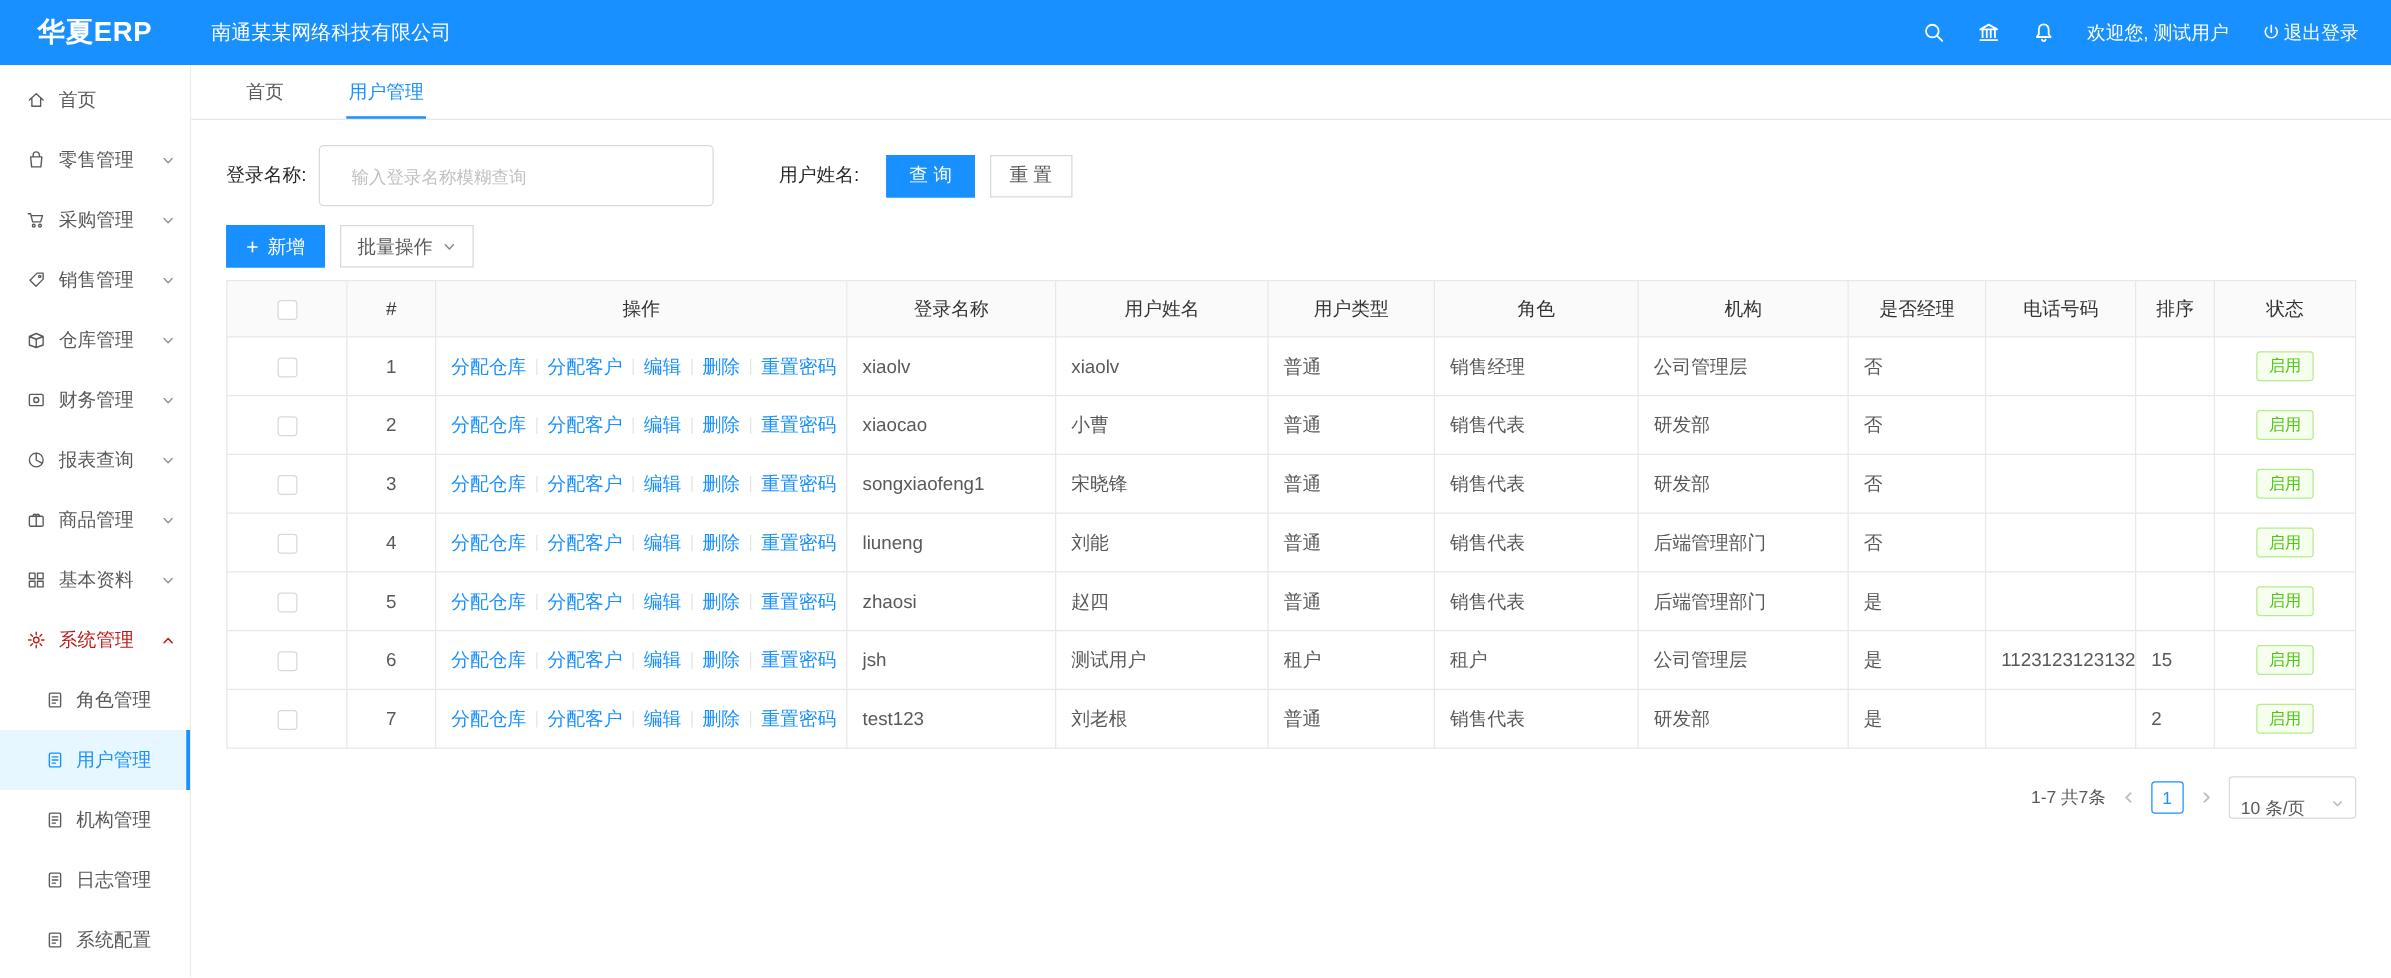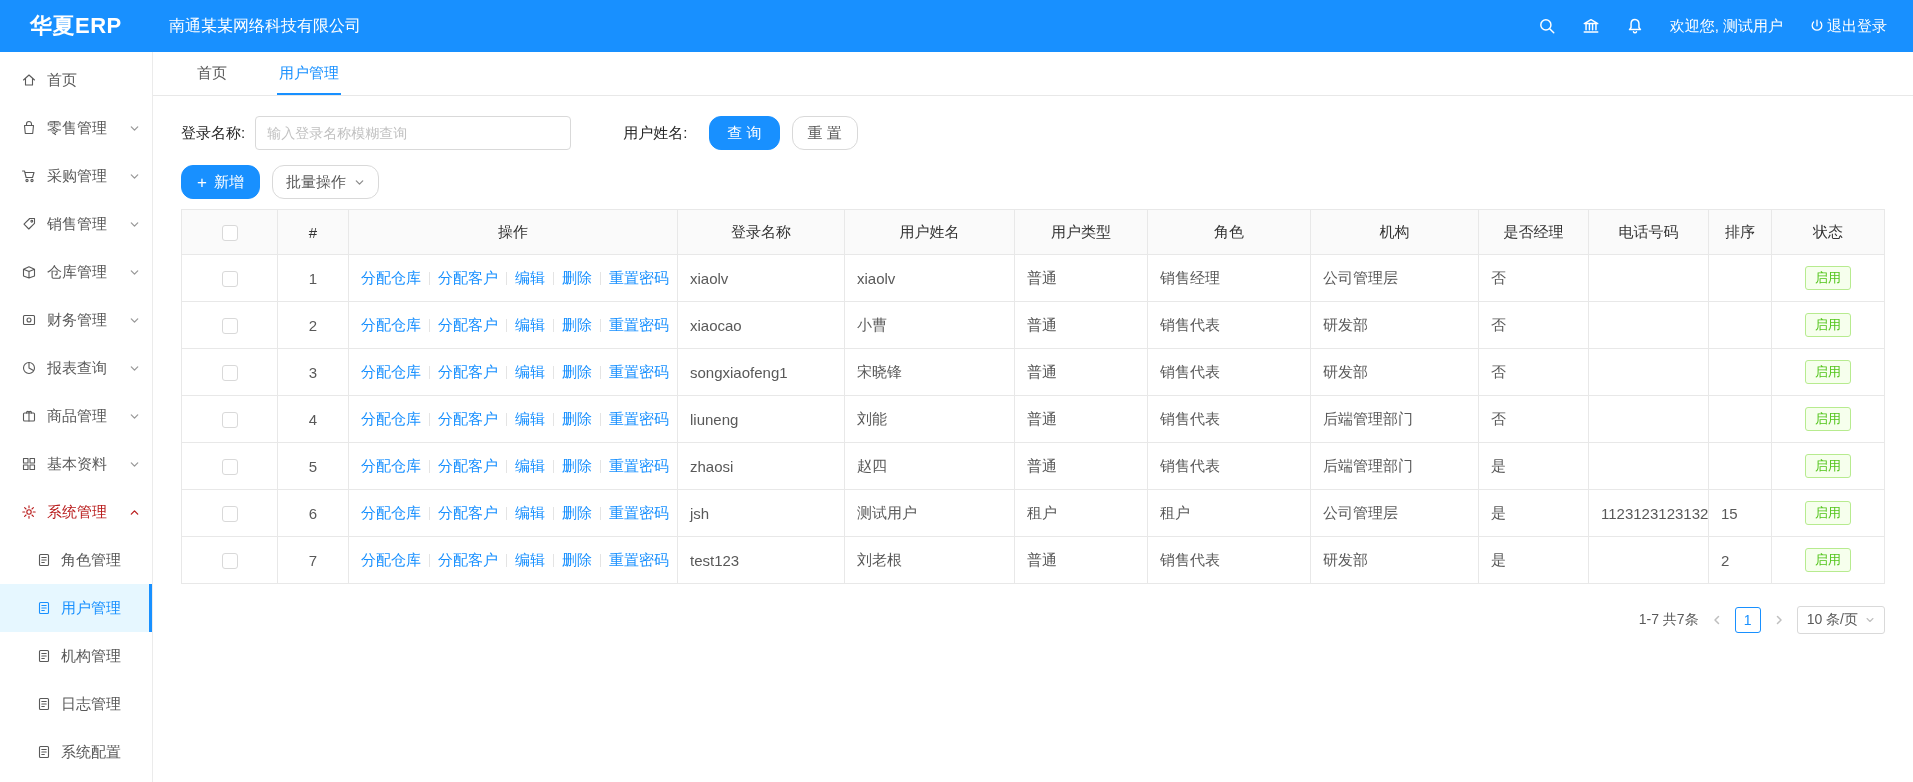--- a/index.html
+++ b/index.html
@@ -35,24 +35,24 @@
   .main{flex:1;display:flex;flex-direction:column;min-width:0;background:#fff}
   .tabbar{height:44px;border-bottom:1px solid #e8e8e8;display:flex;padding-left:42px;gap:48px}
   .tab{display:flex;align-items:center;font-size:15px;color:#595959;cursor:pointer;padding:0 2px}
   .tab.active{color:#1890ff;box-shadow:inset 0 -2px 0 #1890ff}
 
   .content{flex:1;padding:0 28px;overflow:hidden}
 
   
   .search-row{margin-top:20px;display:flex;align-items:center}
   .field-label{font-size:15px;color:#262626;white-space:nowrap}
-  .text-input{width:316px;height:34px;border:1px solid #d9d9d9;border-radius:4px;margin-left:10px;padding:0 11px;font-size:14px;color:#595959;outline:none;font-family:inherit;background:#fff}
+  .text-input{width:316px;height:49px;border:1px solid #d9d9d9;border-radius:4px;margin-left:10px;padding:0 25px;font-size:14px;color:#595959;outline:none;font-family:inherit;background:#fff}
   .text-input::placeholder{color:#c1c1c1}
   .lbl2{margin-left:52px}
-  .btn{height:34px;border-radius:12px;font-size:15px;display:inline-flex;align-items:center;justify-content:center;cursor:pointer;font-family:inherit;border:1px solid transparent;white-space:nowrap}
+  .btn{height:34px;border-radius:0;font-size:15px;display:inline-flex;align-items:center;justify-content:center;cursor:pointer;font-family:inherit;border:1px solid transparent;white-space:nowrap}
   .btn-primary{background:#1890ff;color:#fff;border-color:#1890ff}
   .btn-plain{background:#fff;color:#595959;border-color:#d9d9d9}
   .btn-query{margin-left:22px;padding:0 17px}
   .btn-reset{margin-left:12px;padding:0 15px}
 
   .action-row{margin-top:15px;display:flex;align-items:center}
   .btn-add{padding:0 15px;gap:7px}
   .btn-add .plus{font-size:17px;line-height:1}
   .btn-batch{margin-left:12px;padding:0 13px;gap:8px}
   .bc{width:11px;height:11px;display:flex;color:#8c8c8c}
@@ -68,21 +68,21 @@
   .cb{width:16px;height:16px;appearance:none;-webkit-appearance:none;border:1px solid #d9d9d9;border-radius:3px;background:#fff;cursor:pointer;vertical-align:middle;margin:0}
   .op-link{color:#1890ff;cursor:pointer}
   .op-sep{display:inline-block;width:1px;height:13px;background:#e4e4e4;margin:0 8px;vertical-align:-2px}
   .badge{display:inline-block;padding:2px 9px;font-size:13px;line-height:1.4;color:#52c41a;background:#f6ffed;border:1px solid #b7eb8f;border-radius:3px}
 
   
   .pagination{margin-top:22px;display:flex;justify-content:flex-end;align-items:center;gap:12px;font-size:14px;color:#595959}
   .pg-arrow{width:12px;height:12px;display:flex;color:#bfbfbf;cursor:pointer}
   .pg-arrow svg{width:12px;height:12px;fill:none;stroke:currentColor;stroke-width:1.5;stroke-linecap:round;stroke-linejoin:round}
   .pg-num{min-width:26px;height:26px;border:1px solid #1890ff;border-radius:3px;color:#1890ff;display:inline-flex;align-items:center;justify-content:center;font-size:14px;cursor:pointer;background:#fff;padding:0 4px}
-  .pg-size{height:28px;border:1px solid #d9d9d9;border-radius:3px;padding:1px 9px;display:inline-flex;align-items:center;gap:7px;cursor:pointer;background:#fff}
+  .pg-size{height:28px;border:1px solid #d9d9d9;border-radius:3px;padding:16px 9px;display:inline-flex;align-items:flex-start;gap:21px;cursor:pointer;background:#fff}
   .pg-size .bc{width:10px;height:10px;color:#bfbfbf}
   .pg-size .bc svg{width:10px;height:10px}
 </style>
 </head>
 <body>
 
 <div class="topbar">
   <div class="logo">华夏ERP</div>
   <div class="company">南通某某网络科技有限公司</div>
   <div class="topbar-right">

